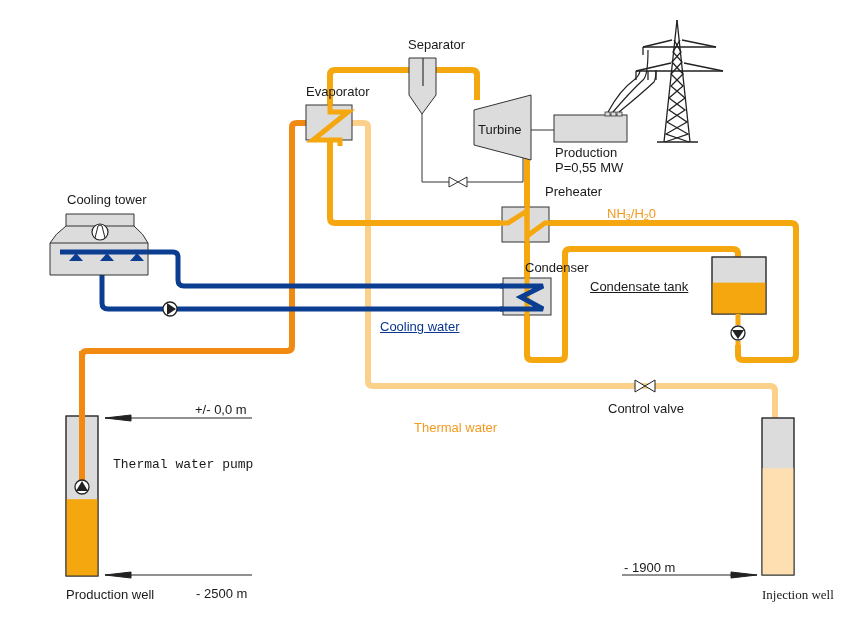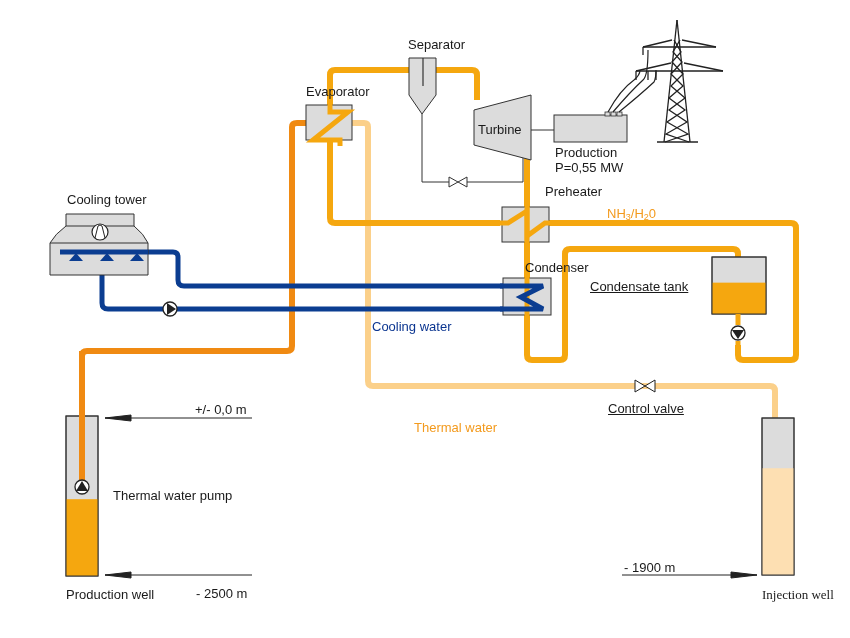--- a/index.html
+++ b/index.html
@@ -163,21 +163,21 @@
 <div class="lbl" style="left:408px;top:37px;text-align:right;">Separator</div>
 <div class="lbl" style="left:306px;top:84px;">Evaporator</div>
 <div class="lbl" style="left:478px;top:122px;">Turbine</div>
 <div class="lbl" style="left:555px;top:145px;">Production</div>
 <div class="lbl" style="left:555px;top:160px;">P=0,55 MW</div>
 <div class="lbl" style="left:501px;top:184px;margin-left:44px;">Preheater</div>
 <div class="lbl orange" style="left:607px;top:206px;"><span>NH</span><span class="sub">3</span><span>/H</span><span class="sub">2</span><span>0</span></div>
 <div class="lbl" style="left:67px;top:192px;">Cooling tower</div>
 <div class="lbl" style="left:502px;top:260px;margin-left:23px;">Condenser</div>
 <div class="lbl" style="left:590px;top:279px;text-decoration:underline;">Condensate tank</div>
-<div class="lbl blue" style="left:372px;top:319px;">Cooling water</div>
+<div class="lbl blue" style="left:380px;top:319px;text-decoration:underline;">Cooling water</div>
 <div class="lbl orange" style="left:414px;top:401px;margin-top:19px;">Thermal water</div>
-<div class="lbl" style="left:608px;top:401px;text-decoration:underline;">Control valve</div>
+<div class="lbl" style="left:608px;top:401px;">Control valve</div>
 <div class="lbl" style="left:195px;top:402px;">+/- 0,0 m</div>
-<div class="lbl" style="left:113px;top:488px;">Thermal water pump</div>
+<div class="lbl" style="left:113px;top:457px;font-family:Liberation Mono, monospace;">Thermal water pump</div>
 <div class="lbl" style="left:196px;top:560px;margin-top:26px;">- 2500 m</div>
 <div class="lbl" style="left:624px;top:560px;">- 1900 m</div>
 <div class="lbl" style="left:66px;top:587px;">Production well</div>
 <div class="lbl" style="left:762px;top:587px;font-family:Liberation Serif, serif;">Injection well</div>
 
 </body></html>

